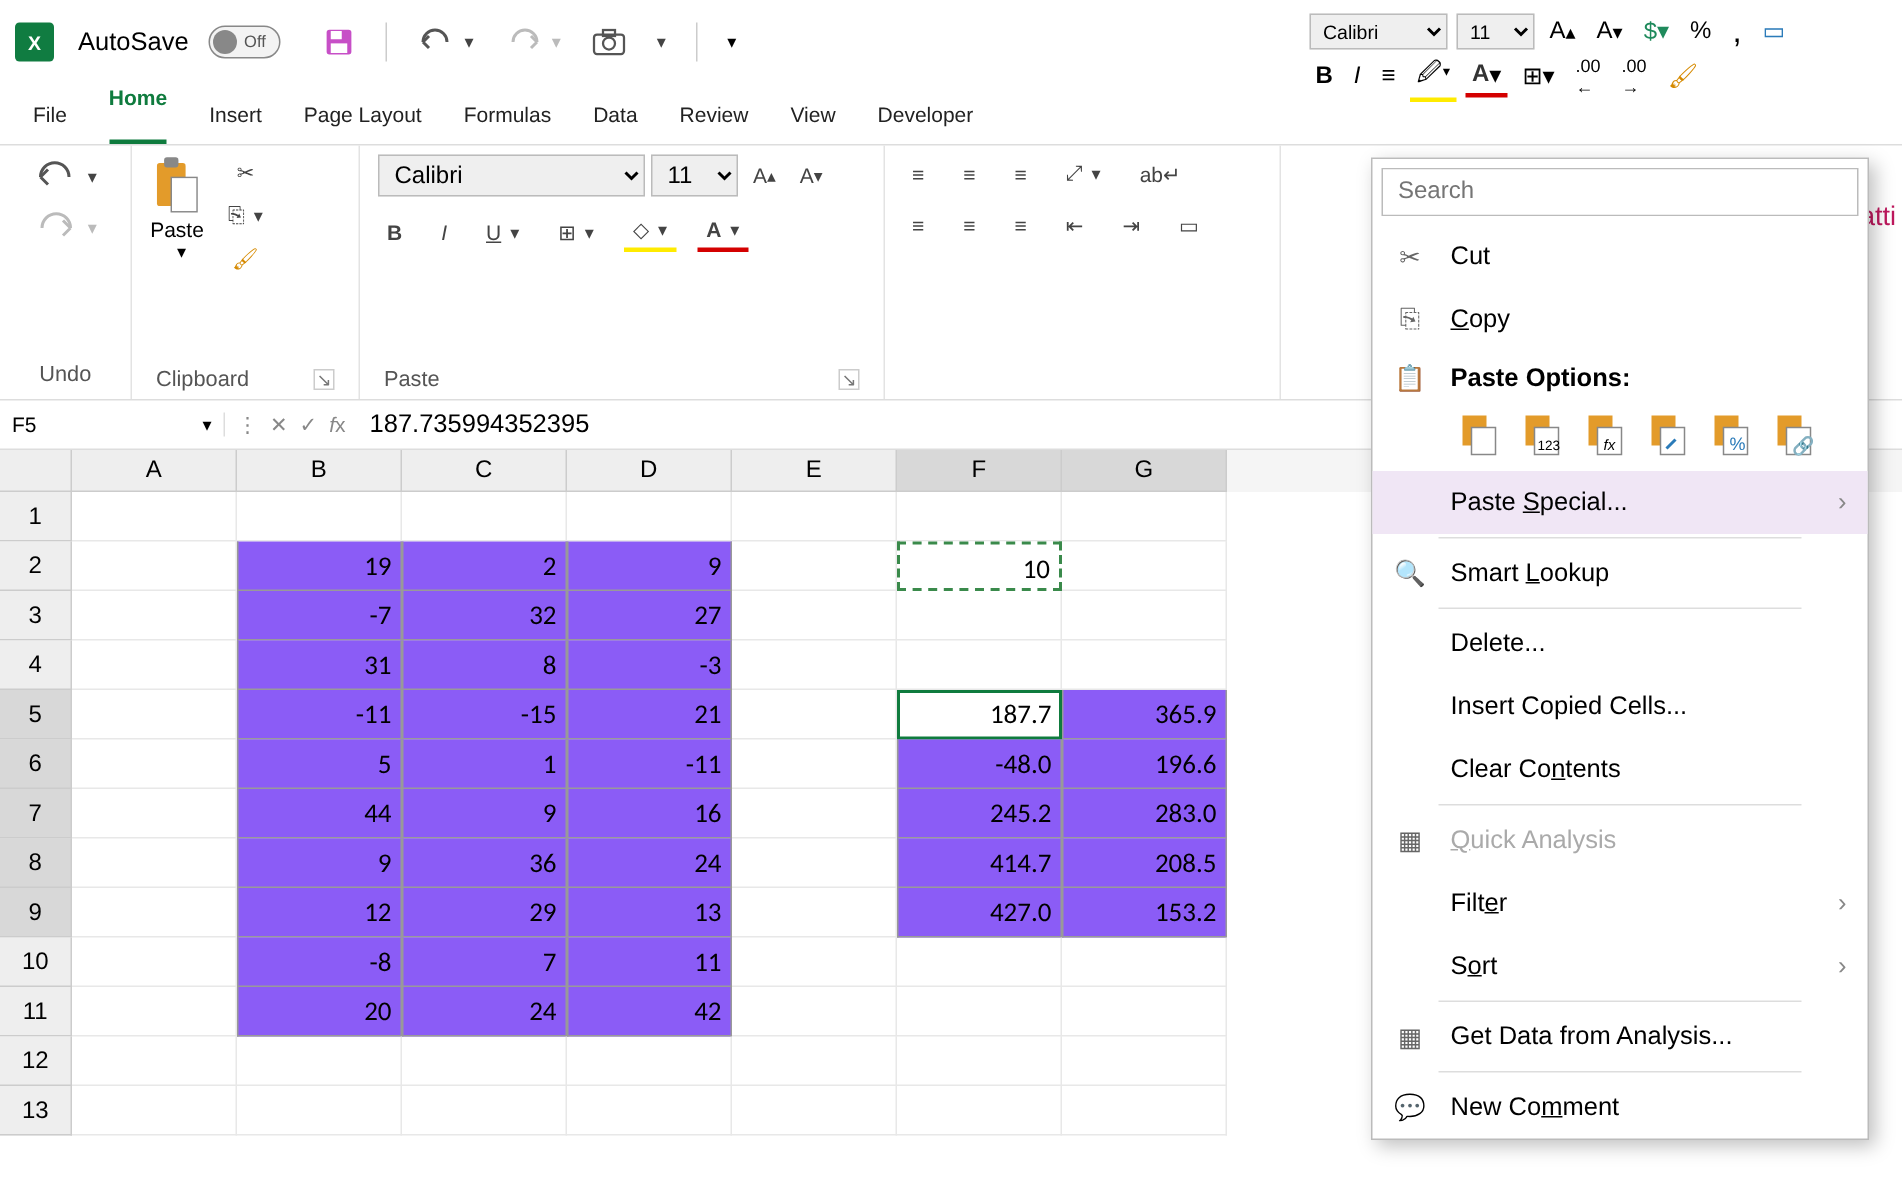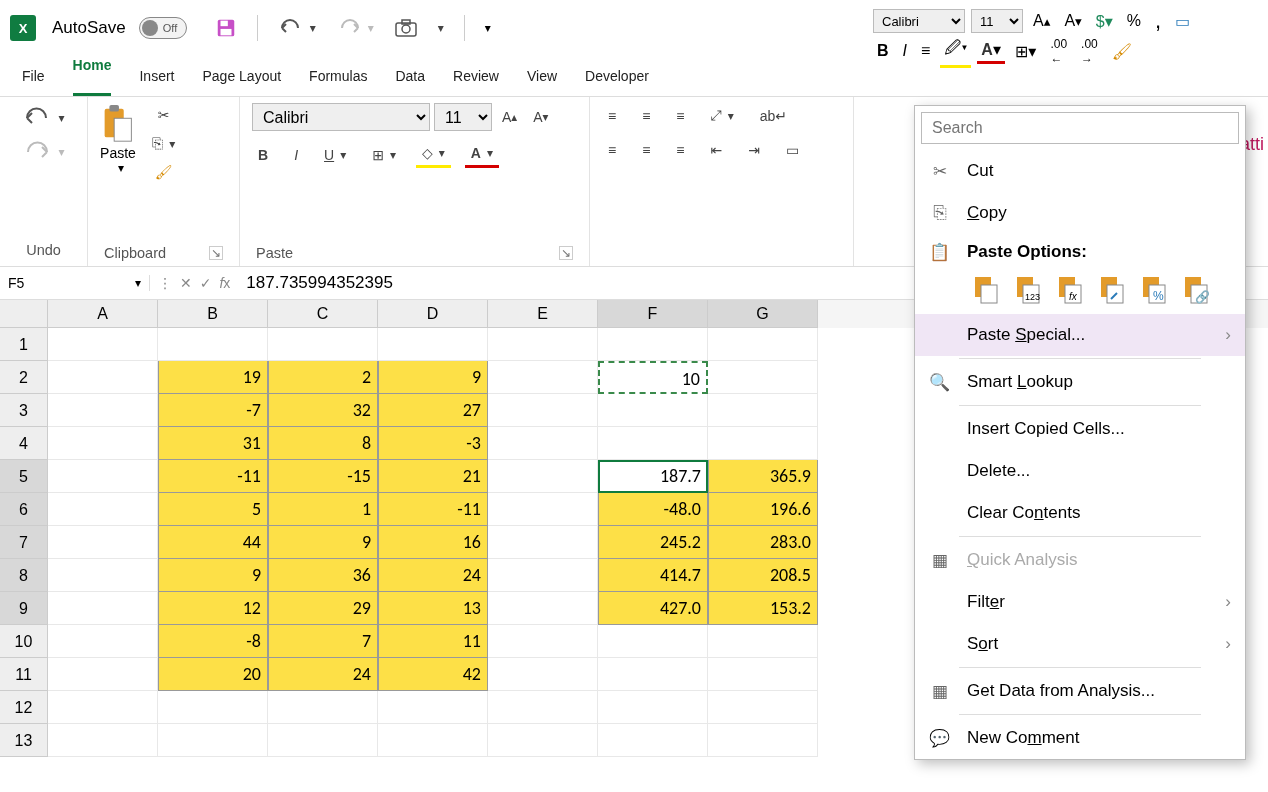--- a/index.html
+++ b/index.html
@@ -55,21 +55,21 @@
 .grid-area { position:relative; }
 .col-headers { display:flex; height:28px; background:#f3f3f3dd;}
 .corner { width:48px; border-right:1px solid #ccc; border-bottom:1px solid #ccc; background:#eee;}
 .ch { width:110px; text-align:center; border-right:1px solid #ccc; border-bottom:1px solid #ccc; font-size:16px; line-height:28px; background:#eee;}
 .ch.selF, .ch.selG {background:#d8d8d8;}
 .rows {}
 .row { display:flex; height:33px;}
 .rh { width:48px; text-align:center; border-right:1px solid #ccc; border-bottom:1px solid #ccc; background:#eee; font-size:16px; line-height:33px;}
 .rh.sel{background:#d8d8d8;}
 .cell { width:110px; border-right:1px solid #e8e8e8; border-bottom:1px solid #e8e8e8; text-align:right; padding:0 6px; font-size:18px; line-height:33px; font-family:Calibri,Arial,sans-serif;}
-.cell.selgrey { background:#fde047; border-right:1px solid #999; border-bottom:1px solid #999; border-left:1px solid #999;}
+.cell.selgrey { background:#8b5cf6; border-right:1px solid #999; border-bottom:1px solid #999; border-left:1px solid #999;}
 .cell.active { background:#fff !important; outline:2px solid #0f7b3e; outline-offset:-2px;}
 .row:last-child .cell.selgrey {border-bottom:2px solid #555;}
 .marquee { border:2px dashed #3a8a4b !important; background:#fff;}
 
 
 .ctx { position:absolute; top:105px; left:914px; width:332px; background:#fff; border:1px solid #bbb; box-shadow:4px 4px 12px rgba(0,0,0,0.25); z-index:50;}
 .ctx-search { margin:6px; border:1px solid #bbb; height:32px;}
 .ctx-search input { border:none; outline:none; width:100%; height:100%; padding:0 10px; font-size:16px;}
 .ctx-item { display:flex; align-items:center; height:42px; padding:0 14px; gap:16px; font-size:17px; cursor:pointer;}
 .ctx-item:hover, .ctx-item.hover { background:#f0e6f5;}
@@ -506,25 +506,25 @@
       <span class="ctx-sub">›</span>
     </div>
   <div class="ctx-sep"></div>
   <div class="ctx-item">
       <span class="ctx-icon" style="color:#2b7bb9">🔍</span>
       <span>Smart <span class="ul">L</span>ookup</span>
     </div>
   <div class="ctx-sep"></div>
   <div class="ctx-item">
       <span class="ctx-icon"></span>
+      <span>Delete...</span>
+    </div>
+  <div class="ctx-item">
+      <span class="ctx-icon"></span>
       <span>Insert Copied Cells...</span>
-    </div>
-  <div class="ctx-item">
-      <span class="ctx-icon"></span>
-      <span>Delete...</span>
     </div>
   <div class="ctx-item">
       <span class="ctx-icon"></span>
       <span>Clear Co<span class="ul">n</span>tents</span>
     </div>
   <div class="ctx-sep"></div>
   <div class="ctx-item disabled">
       <span class="ctx-icon">▦</span>
       <span><span class="ul">Q</span>uick Analysis</span>
     </div>

